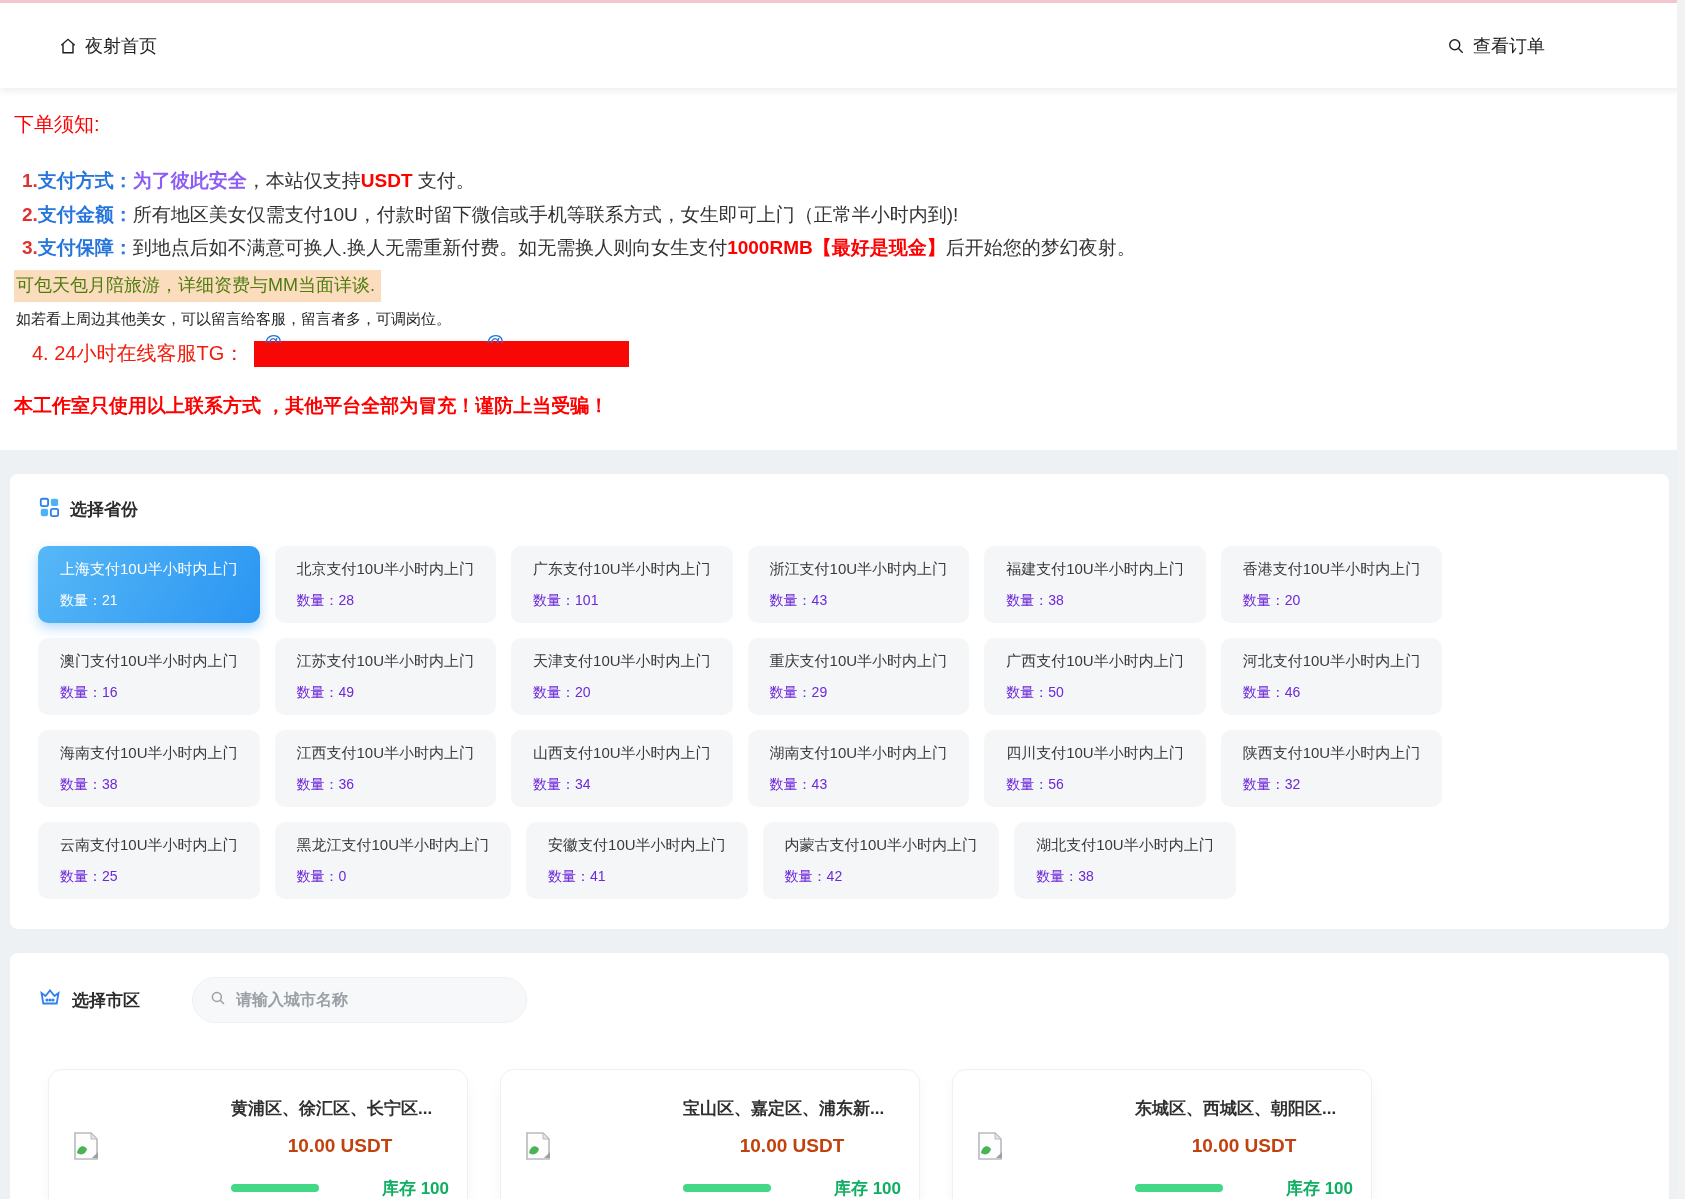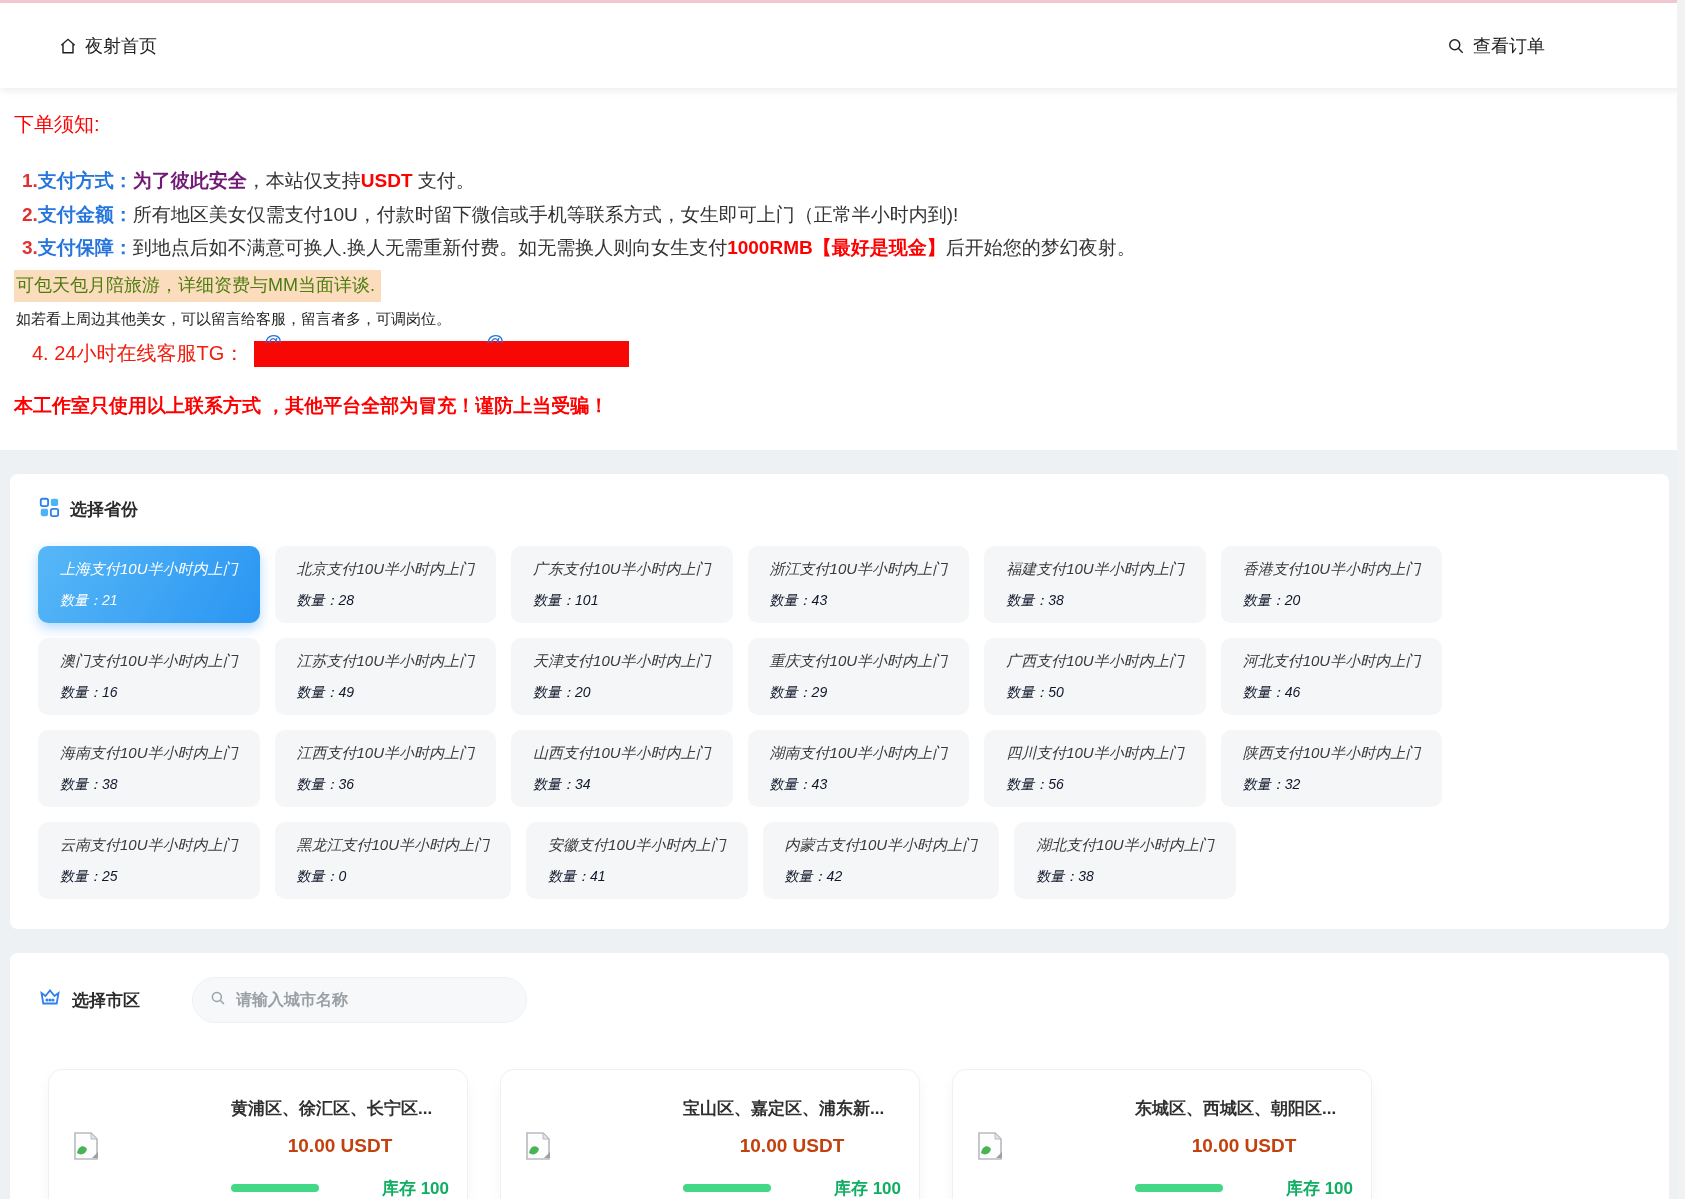--- a/index.html
+++ b/index.html
@@ -11,41 +11,41 @@
            padding-right:140px; box-shadow:0 3px 8px rgba(0,0,0,.07); position:relative; z-index:3; }
   .nav-item { display:flex; align-items:center; gap:7px; margin-left:58px; cursor:pointer;
               font-size:18px; color:#1f1f1f; }
   .nav-item svg { display:block; }
 
   .notice { background:#fff; padding:20px 24px 28px 14px; font-size:19px; line-height:1.68; }
   .notice-title { color:#fe0000; font-size:20px; margin-bottom:23px; }
   .n-line { margin:2px 0 2px 8px; }
   .n-num { color:#e03131; font-weight:700; }
   .n-label { color:#2575dd; font-weight:700; }
-  .bold-black { font-weight:700; color:#701a75; }
+  .bold-black { font-weight:700; color:#8b5cf6; }
   .red-bold { color:#fe0000; font-weight:700; }
   .n-highlight { display:inline-block; background:#fbdcbc; color:#4d7c0f; font-size:18px;
                  padding:0 6px 1px 2px; margin:4px 0 2px 0; }
   .n-note { font-size:15px; color:#222; margin:2px 0 4px 2px; }
   .n-tg { color:#f21d0d; font-size:20px; margin:6px 0 2px 18px; display:flex; align-items:center; }
   .tg-redaction { position:relative; display:inline-block; width:375px; height:26px; background:#f70804;
                   margin-left:10px; vertical-align:middle; }
   .peek { position:absolute; top:-9px; height:11px; overflow:hidden; color:#2575dd; font-size:18px;
           font-weight:700; line-height:20px; }
   .peek.p1 { left:10px; } .peek.p2 { left:232px; }
   .n-warning { color:#fe0000; font-weight:700; font-size:19px; margin-top:20px; }
 
   .card-section { background:#fff; border-radius:8px; margin:24px 16px 0 10px; }
   .section-head { display:flex; align-items:center; gap:10px; padding:22px 28px 0 28px; }
   .section-title { font-size:17px; font-weight:700; color:#2b2b2b; }
 
-  .prov-grid { display:flex; flex-wrap:wrap; gap:15px; padding:24px 19px 30px 28px;font-style:italic; }
+  .prov-grid { display:flex; flex-wrap:wrap; gap:15px; padding:24px 19px 30px 28px; }
   .prov-card { background:#f5f6f8; border-radius:10px; padding:14px 22px 13px 22px; cursor:pointer; }
   .prov-name { font-size:15px; color:#3a3a3a; white-space:nowrap; }
-  .prov-qty { font-size:14px; color:#0f172a; margin-top:13px; }
+  .prov-qty { font-size:14px; color:#6d28d9; margin-top:13px; }
   .prov-card.selected { background:linear-gradient(120deg,#57b8f7 0%,#2a95f2 100%);
                         box-shadow:0 5px 12px rgba(42,149,242,.35); }
   .prov-card.selected .prov-name, .prov-card.selected .prov-qty { color:#fff; }
 
   .city-section { padding-bottom:60px; border-radius:8px 8px 0 0; }
   .city-head { display:flex; align-items:center; padding:24px 28px 0 28px; }
   .city-head .section-title { margin-left:10px; }
   .search-box { margin-left:52px; width:335px; height:46px; background:#f7f8f9; border:1px solid #f0f1f3;
                 border-radius:23px; display:flex; align-items:center; padding:0 16px; gap:9px; }
   .search-box input { border:none; outline:none; background:transparent; font-size:16px; font-weight:700;

